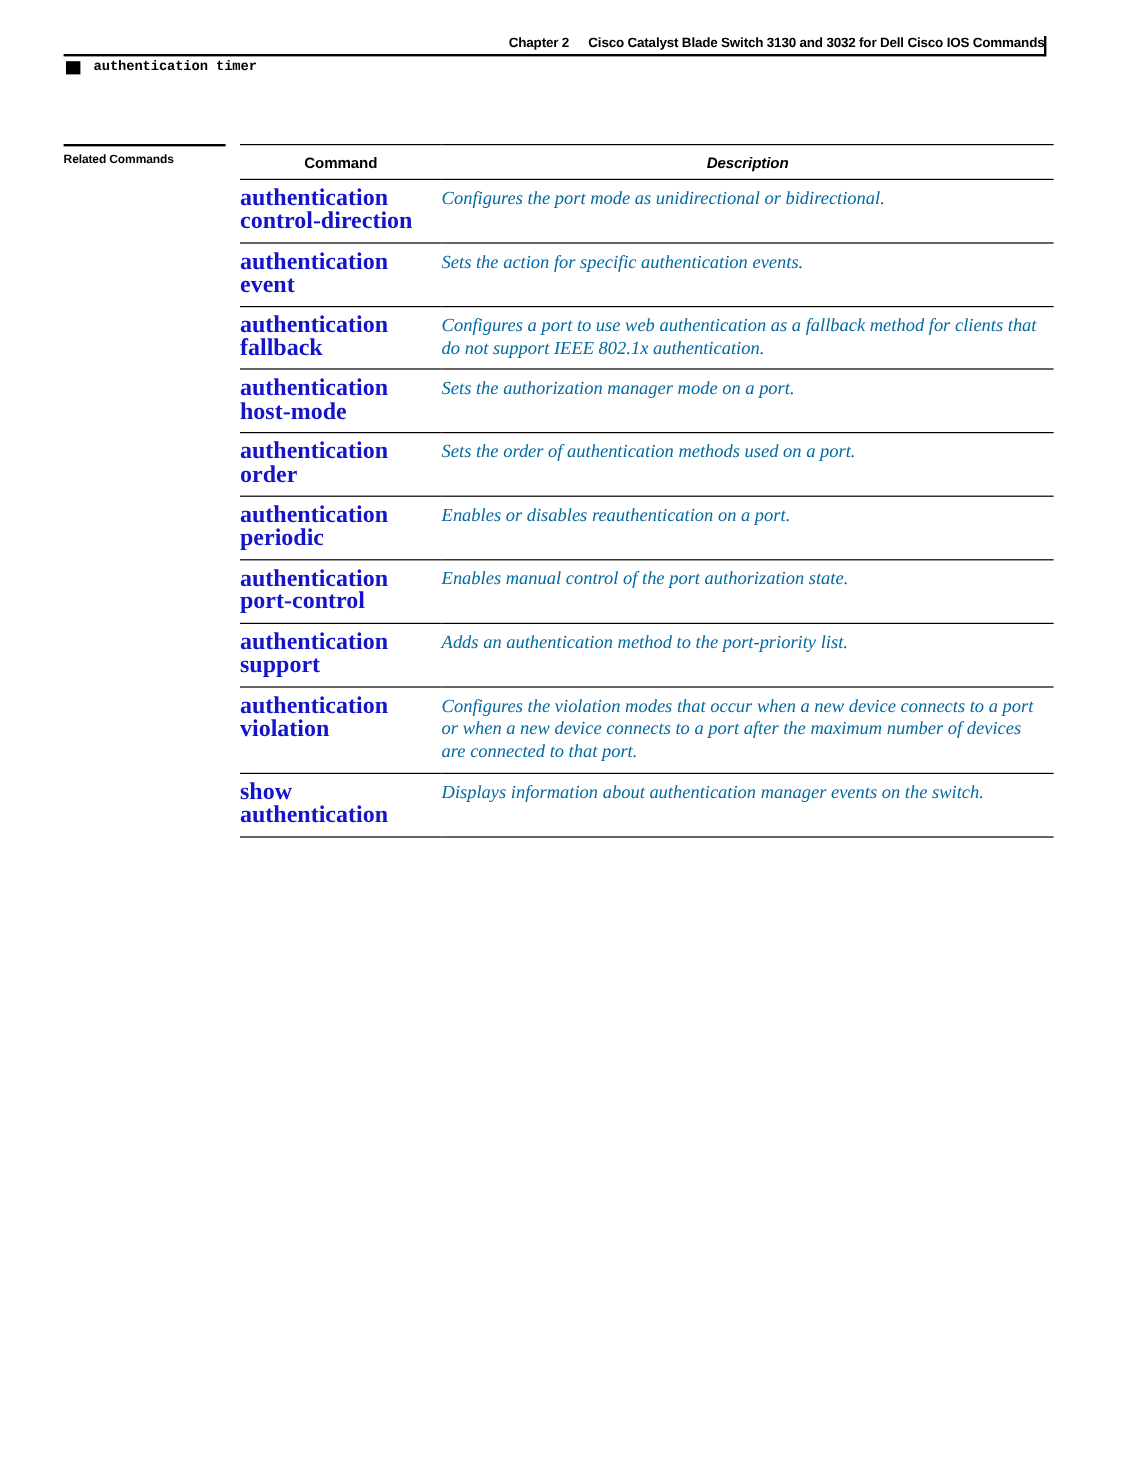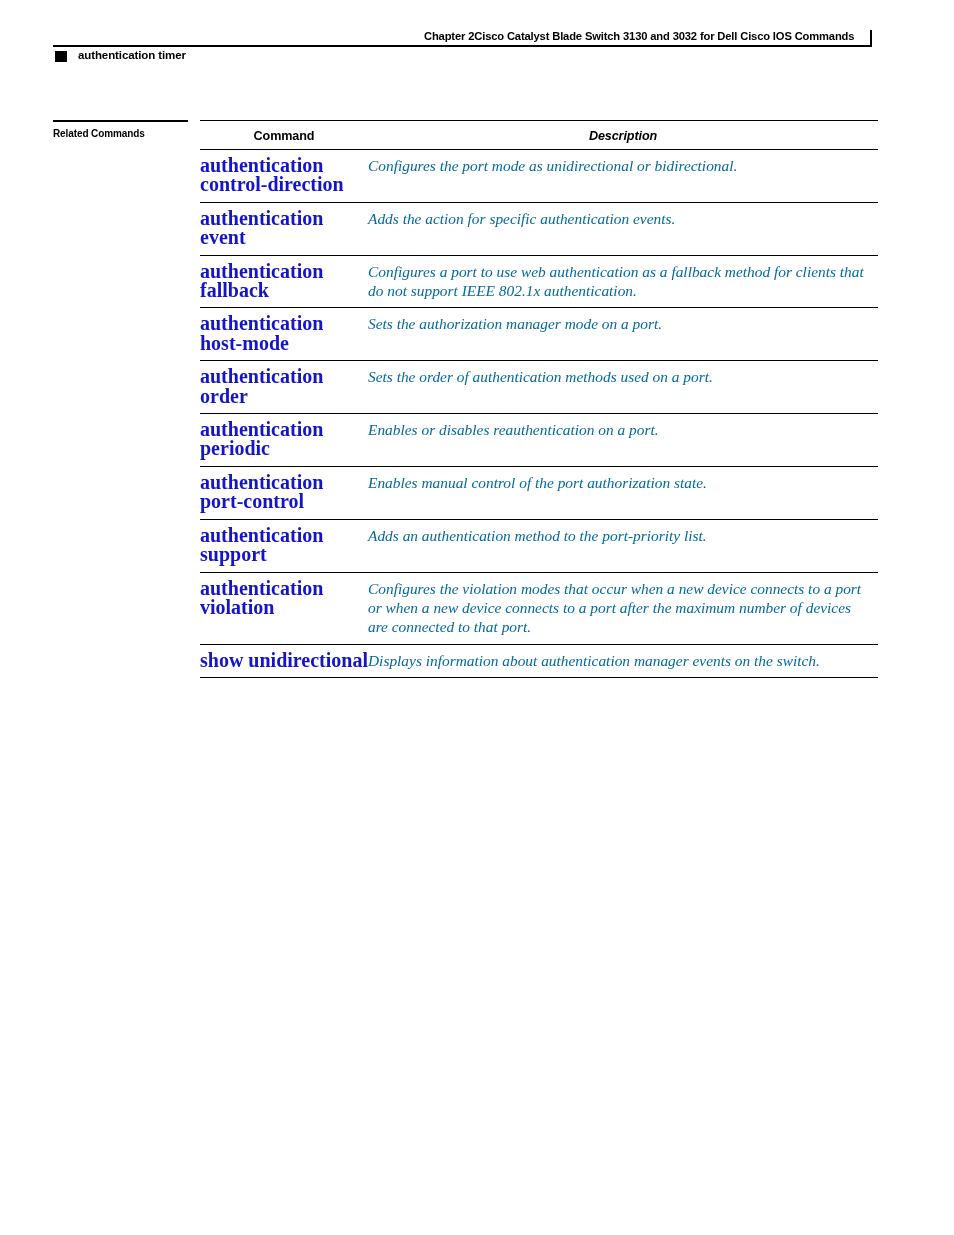--- a/index.html
+++ b/index.html
@@ -30,21 +30,21 @@
     top: 30px;
     width: 455px;
     display: flex;
     align-items: baseline;
     font-family: "Liberation Sans", sans-serif;
     font-weight: bold;
     font-size: 11.2px;
     letter-spacing: -0.15px;
     white-space: nowrap;
   }
-  .header-chapter-num { }
+  .header-chapter-num { margin-right: 16px; }
   .header-rule {
     position: absolute;
     left: 53px;
     top: 45px;
     width: 818px;
     height: 2px;
     background: #000000;
   }
   .header-rule-tick {
     position: absolute;
@@ -59,21 +59,21 @@
     left: 55px;
     top: 51px;
     width: 12px;
     height: 11px;
     background: #000000;
   }
   .header-running-title {
     position: absolute;
     left: 78px;
     top: 49px;
-    font-family: Liberation Sans, sans-serif;
+    font-family: Liberation Mono, monospace;
     font-weight: bold;
     font-size: 11.5px;
     letter-spacing: -0.1px;
     white-space: nowrap;
     text-align: right;
   }
 
   
   .section {
     position: absolute;
@@ -190,21 +190,21 @@
           </td>
         <td class="col-desc">
             <span class="desc-text">Configures the port mode as unidirectional or bidirectional.</span>
           </td>
       </tr>
       <tr>
         <td class="col-command">
             <a class="cmd-link" href="#">authentication event</a>
           </td>
         <td class="col-desc">
-            <span class="desc-text">Adds the action for specific authentication events.</span>
+            <span class="desc-text">Sets the action for specific authentication events.</span>
           </td>
       </tr>
       <tr>
         <td class="col-command">
             <a class="cmd-link" href="#">authentication fallback</a>
           </td>
         <td class="col-desc">
             <span class="desc-text">Configures a port to use web authentication as a fallback method for clients that do not support IEEE 802.1x authentication.</span>
           </td>
       </tr>
@@ -251,21 +251,21 @@
       <tr>
         <td class="col-command">
             <a class="cmd-link" href="#">authentication violation</a>
           </td>
         <td class="col-desc">
             <span class="desc-text">Configures the violation modes that occur when a new device connects to a port or when a new device connects to a port after the maximum number of devices are connected to that port.</span>
           </td>
       </tr>
       <tr>
         <td class="col-command">
-            <a class="cmd-link" href="#">show unidirectional</a>
+            <a class="cmd-link" href="#">show authentication</a>
           </td>
         <td class="col-desc">
             <span class="desc-text">Displays information about authentication manager events on the switch.</span>
           </td>
       </tr>
     </tbody>
   </table>
 </div>
 
 <div class="page-footer">

